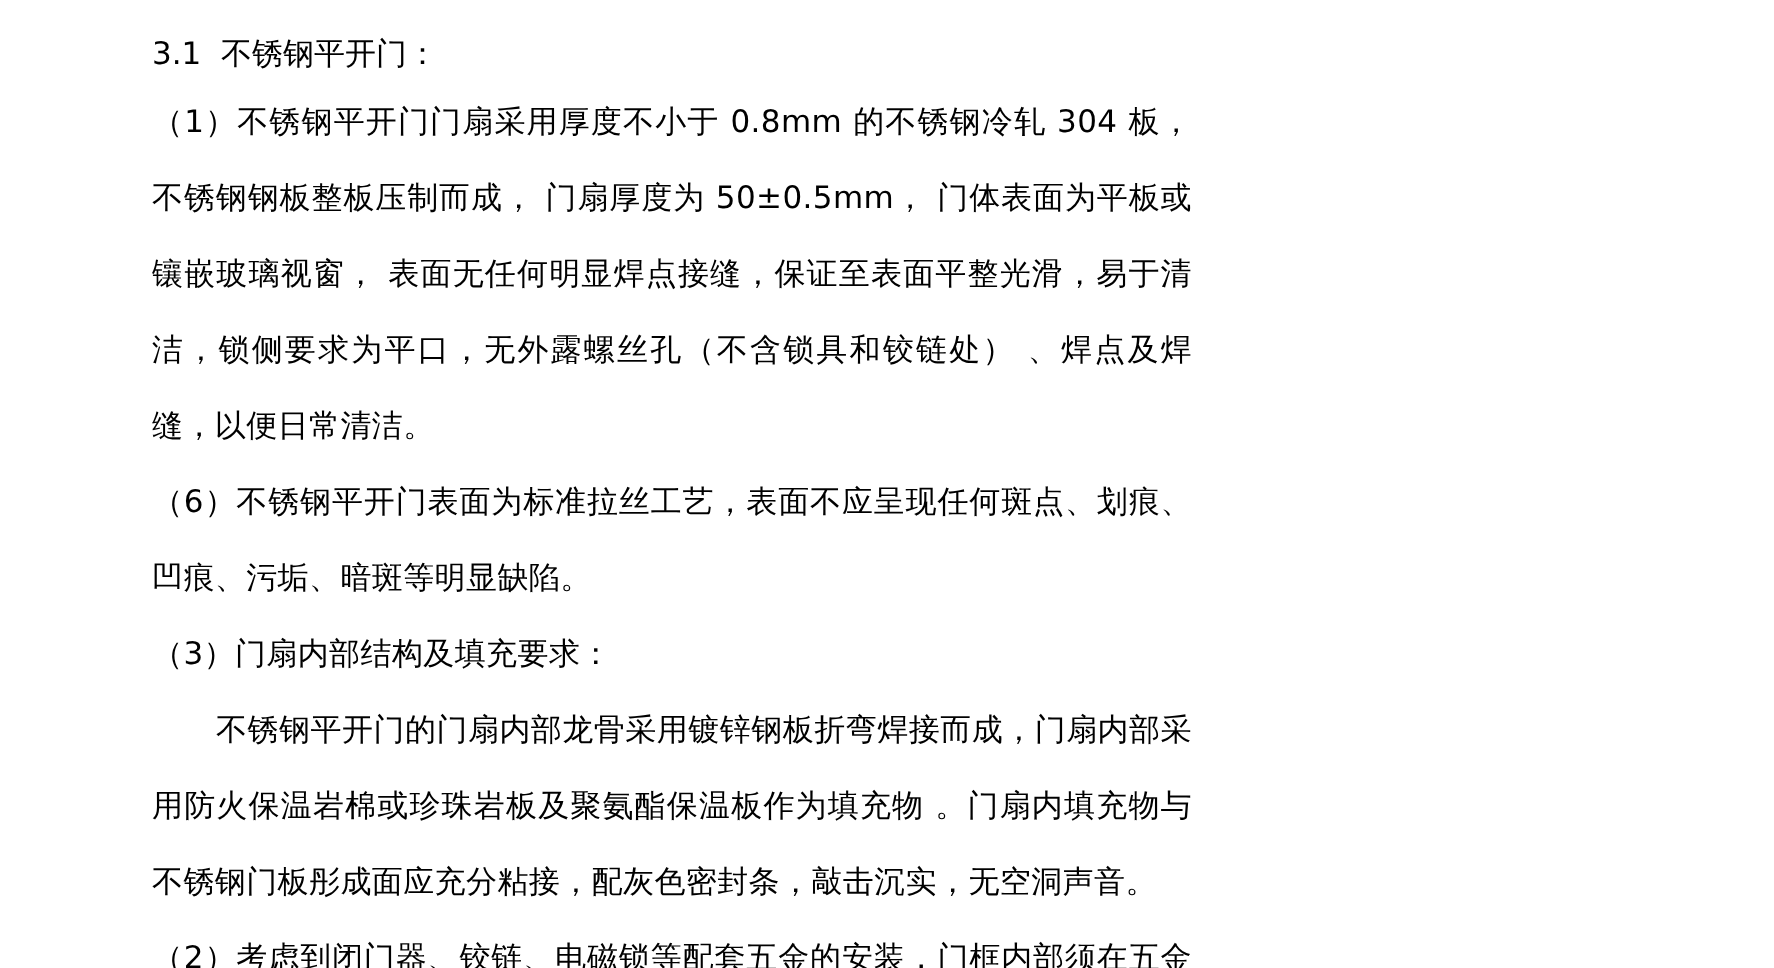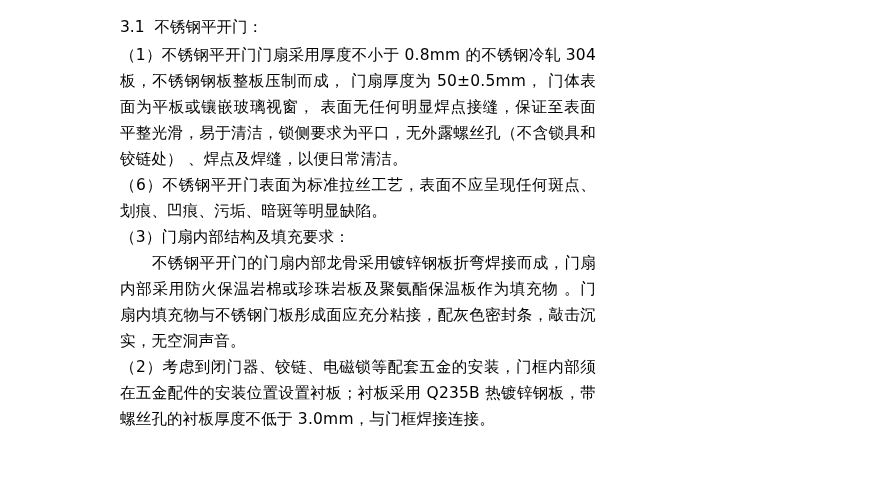--- a/index.html
+++ b/index.html
@@ -12,25 +12,25 @@
     height: 484px;
     overflow: hidden;
     font-family: "DejaVu Sans", "Liberation Sans", sans-serif;
     color: #000000;
   }
   .page {
     position: relative;
     width: 706px;
     height: 484px;
     box-sizing: border-box;
-    padding: 14px 110px 0 120px;
+    padding: 14px 110px 0 76px;
   }
   .para {
     font-size: 15.5px;
-    line-height: 26px;
+    line-height: 38px;
     letter-spacing: 0.2px;
     text-align: justify;
     text-justify: inter-ideograph;
     margin: 0;
     white-space: pre-wrap;
     word-break: break-all;
   }
   .heading {
     font-size: 15.5px;
     line-height: 27.5px;

